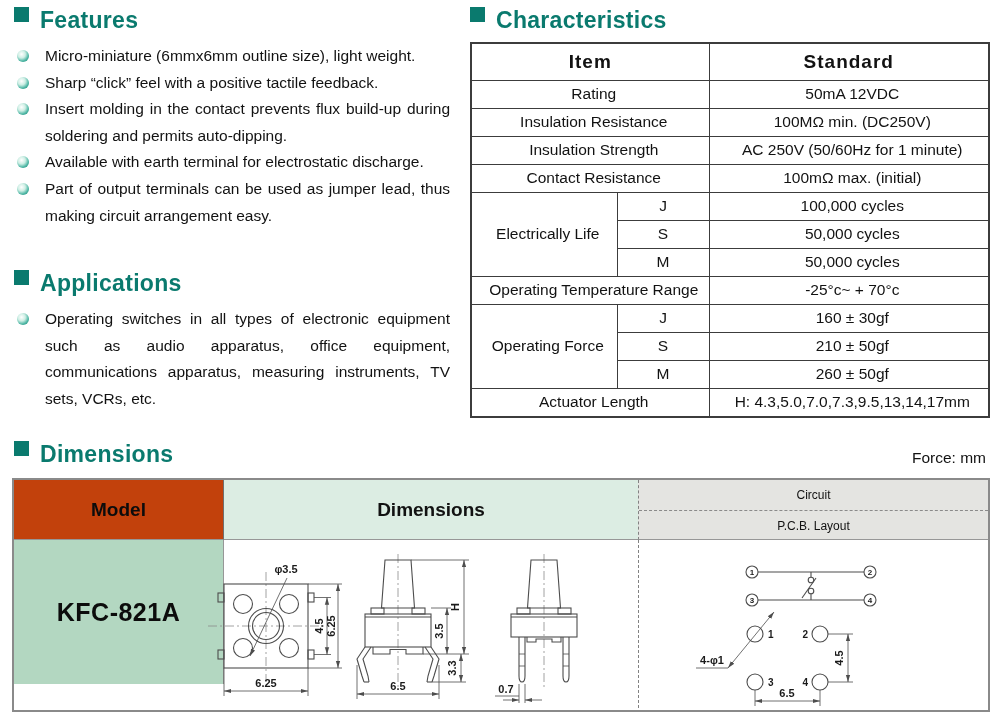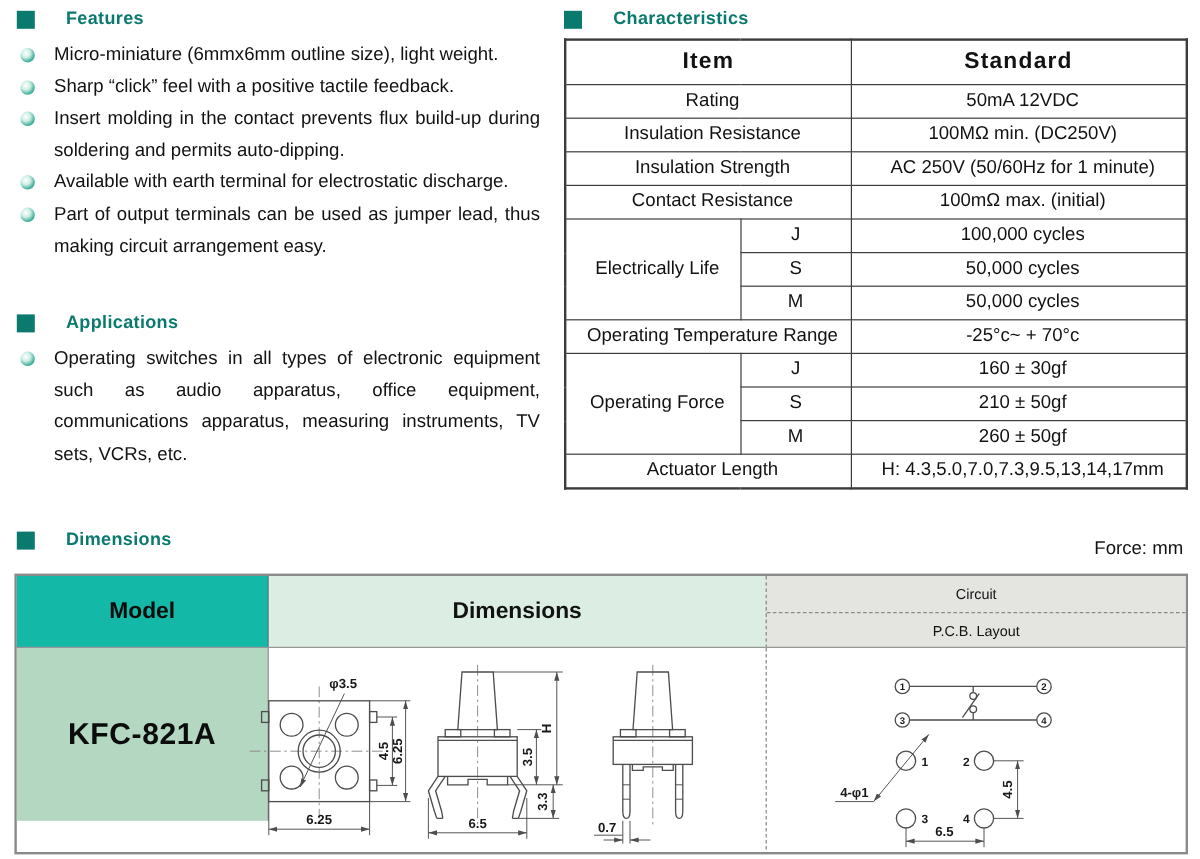--- a/index.html
+++ b/index.html
@@ -1,20 +1,20 @@
 <!DOCTYPE html>
 <html><head>
 <meta charset="utf-8">
 <style>
   html,body{margin:0;padding:0;background:#fff;}
   #page{position:relative;width:1000px;height:716px;background:#fff;overflow:hidden;
         font-family:"Liberation Sans",sans-serif;color:#121212;}
 
   
-  .sec-head{display:flex;align-items:flex-end;gap:26px;font-weight:bold;font-size:15px;
+  .sec-head{display:flex;align-items:flex-start;gap:11px;font-weight:bold;font-size:23px;
             color:#0a7a6e;letter-spacing:.3px;}
   .sec-head .sq{width:15px;height:15px;background:#0a7a6e;flex:0 0 auto;}
 
   
   .left-col{position:absolute;left:14px;top:7px;width:436px;}
   .right-col{position:absolute;left:470px;top:7px;width:602px;}
 
   
   ul.blist{list-style:none;margin:9px 0 0;padding:0;}
   ul.blist li{position:relative;padding-left:31px;font-size:15.5px;line-height:26.6px;
@@ -30,21 +30,21 @@
                   font-size:15.5px;height:27px;line-height:1.05;white-space:nowrap;overflow:hidden;}
   .chr th{text-align:center;font-size:19px;font-weight:bold;height:36px;padding:0;letter-spacing:1px;}
   .chr td.sub{text-align:center;padding:0;}
 
   
   .dim-head{position:absolute;left:14px;top:441px;}
   .unit{position:absolute;right:14px;top:449px;font-size:15.5px;}
   .dimtbl{position:absolute;left:12px;top:478px;width:974px;height:230px;
           border:2px solid #8a8a8a;background:#fff;}
   .dimtbl>div{position:absolute;box-sizing:border-box;}
-  .m-h{left:0;top:0;width:210px;height:60px;background:#14b8a6;border-right:1px solid #6f6f6f;
+  .m-h{left:0;top:0;width:210px;height:60px;background:#c2410c;border-right:1px solid #6f6f6f;
        border-bottom:1px solid #979797;display:flex;align-items:center;justify-content:center;
        font-size:19px;font-weight:bold;color:#0c0c0c;}
   .d-h{left:210px;top:0;width:414px;height:60px;background:#dcede3;border-bottom:1px solid #979797;
        display:flex;align-items:center;justify-content:center;font-size:19px;font-weight:bold;}
   .c-h{left:624px;top:0;width:350px;height:60px;background:#e4e4e1;border-left:1px dashed #828282;
        border-bottom:1px solid #979797;}
   .c-h .hrow{height:29px;display:flex;align-items:center;justify-content:center;
              font-size:12px;font-weight:normal;}
   .c-h .hrow.first{border-bottom:1px dashed #8a8a8a;height:30px;}
   .m-b{left:0;top:60px;width:210px;height:144px;background:#b3d7c1;border-right:1px solid #979797;

